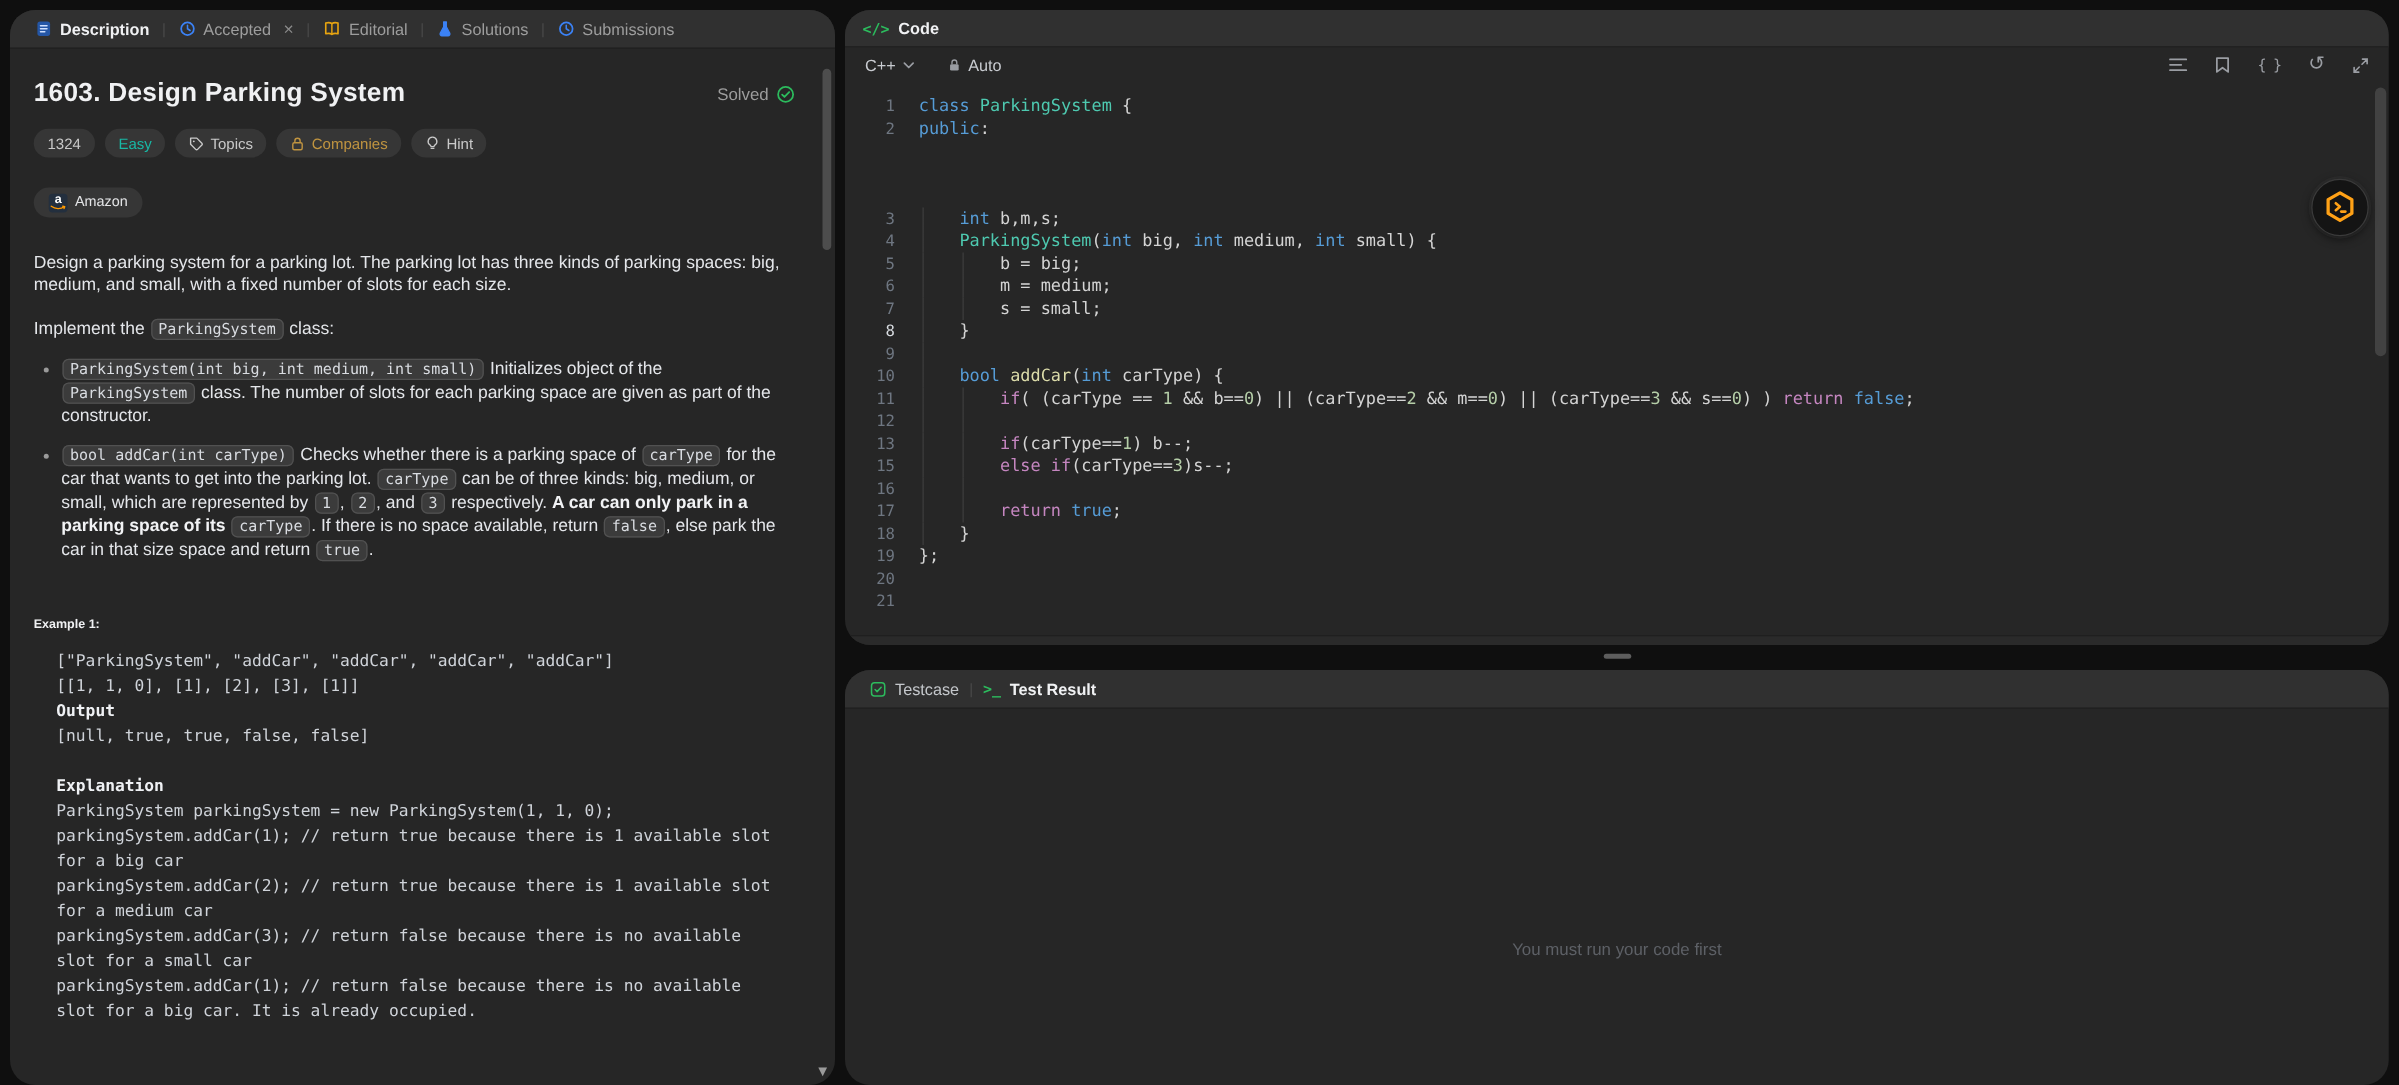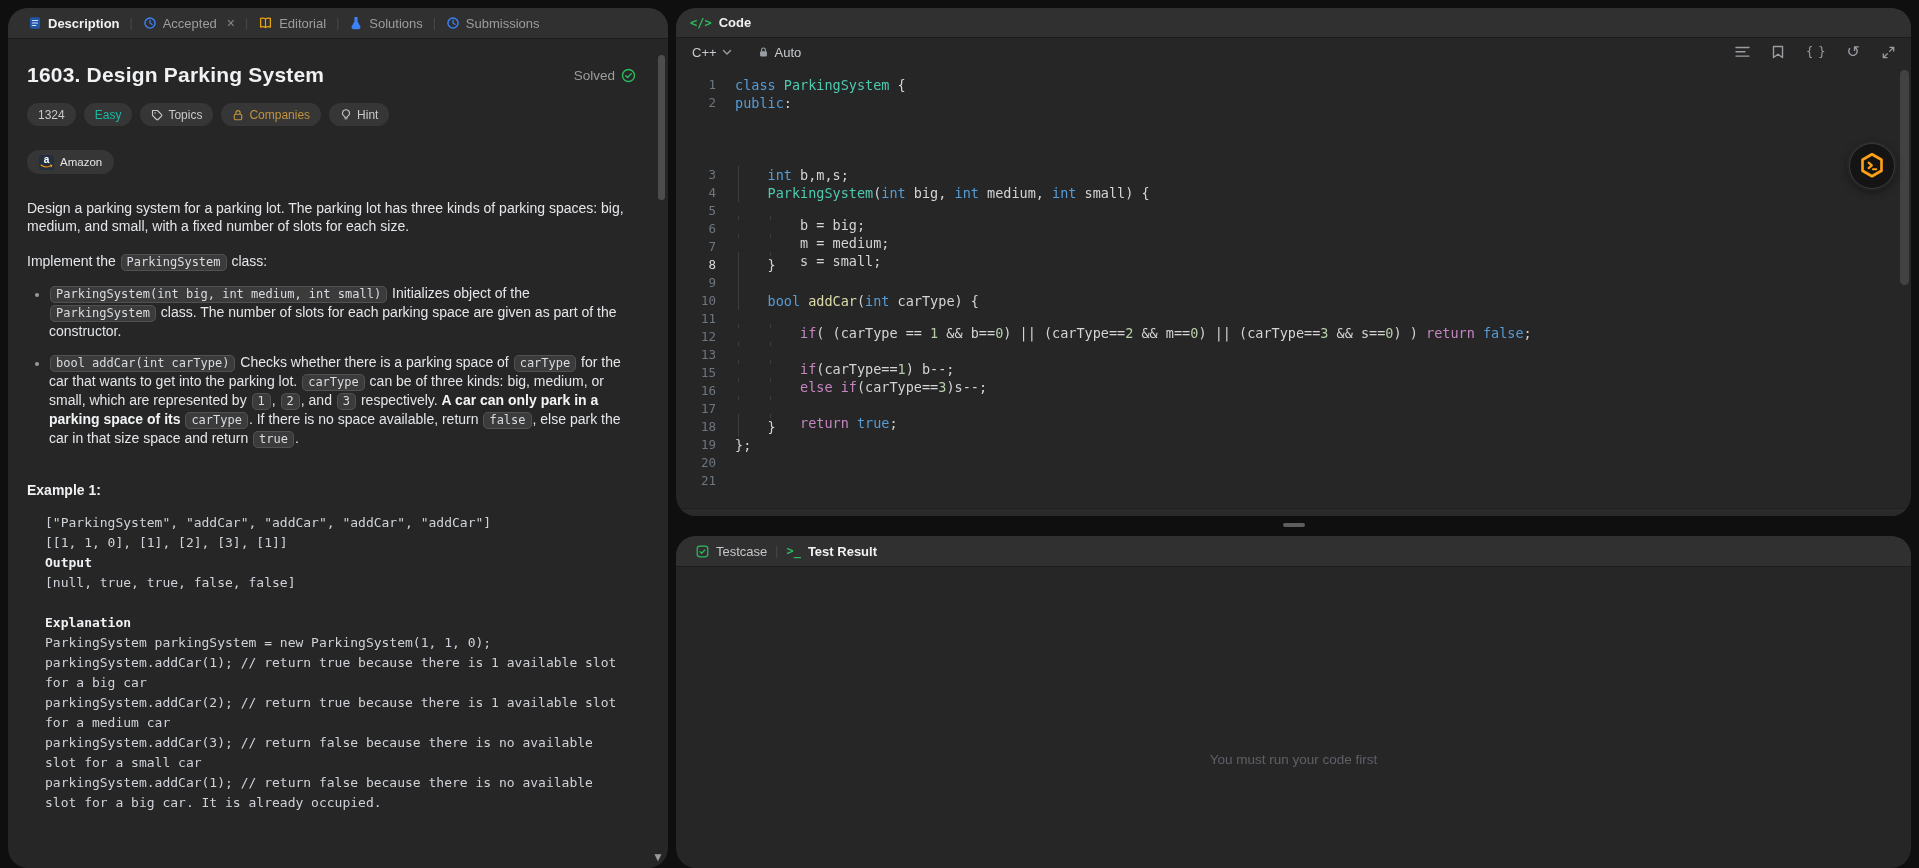--- a/index.html
+++ b/index.html
@@ -40,21 +40,21 @@
   .desc p{margin:0;}
   .p1{margin-top:25px !important;}
   .p2{margin-top:17px !important;}
   .seg-t{font-weight:400;}
   .seg-b{font-weight:700;color:#f2f3f5;}
   .chip{font-family:"DejaVu Sans Mono",monospace;font-size:12px;color:#d9dce1;background:#3b3b3b;border:1px solid #515151;border-radius:5px;padding:0px 5px 1px;margin:0 1px;white-space:nowrap;}
   ul.bullets{margin:13px 0 0;padding-left:22px;}
   ul.bullets li{margin-bottom:13px;color:#e4e6ea;}
   ul.bullets li::marker{color:#9a9a9a;font-size:12px;}
 
-  .example-heading{margin-top:34px;font-size:14px;font-weight:700;color:#f0f1f3;}
+  .example-heading{margin-top:45px;font-size:10px;font-weight:700;color:#f0f1f3;}
   .example-block{margin-top:15px;padding-left:18px;width:585px;font-family:"DejaVu Sans Mono",monospace;font-size:13px;line-height:20px;color:#cfd3d9;}
   .ex-label{font-weight:700;color:#eff1f4;}
   .ex-lines{white-space:pre-wrap;word-break:break-word;}
   .ex-gap{height:20px;}
 
   .lp-scroll-thumb{position:absolute;right:3px;top:47px;width:7px;height:145px;border-radius:4px;background:#4d4d4d;}
   .lp-scroll-down{position:absolute;right:4px;bottom:4px;color:#9a9a9a;font-size:12px;cursor:pointer;}
 
   
   #code-panel{left:676px;top:8px;width:1235px;height:508px;}
@@ -68,21 +68,21 @@
   .tool{cursor:pointer;display:flex;align-items:center;font-size:13px;}
   .tool.mono{font-family:"DejaVu Sans Mono",monospace;font-size:12px;letter-spacing:-1px;}
   .tool.glyph{font-size:16px;line-height:1;}
 
   .editor{position:relative;height:432px;overflow:hidden;padding-top:10px;font-family:"DejaVu Sans Mono",monospace;font-size:13.5px;line-height:18px;}
   .code-row{display:flex;height:18px;}
   .ln{width:40px;text-align:right;color:#6e7681;flex:none;user-select:none;font-size:12.5px;}
   .code-row.cur .ln{color:#d7dbe0;}
   .ct{margin-left:19px;flex:1;white-space:pre;color:#d4d4d4;}
   .g1 .ct{background-image:linear-gradient(#3c3c3c,#3c3c3c);background-size:1px 100%;background-repeat:no-repeat;background-position:3px 0;}
-  .g2 .ct{background-image:linear-gradient(#3c3c3c,#3c3c3c),linear-gradient(#3c3c3c,#3c3c3c);background-size:1px 100%,1px 100%;background-repeat:no-repeat,no-repeat;background-position:3px 0,35px 0;margin-top:14px;}
+  .g2 .ct{background-image:linear-gradient(#3c3c3c,#3c3c3c),linear-gradient(#3c3c3c,#3c3c3c);background-size:1px 100%,1px 100%;background-repeat:no-repeat,no-repeat;background-position:3px 0,35px 0;}
   .tk-kw{color:#569cd6;}
   .tk-ty{color:#4ec9b0;}
   .tk-ctl{color:#c586c0;}
   .tk-num{color:#b5cea8;}
   .tk-fn{color:#dcdcaa;}
   .tk-pl{color:#d4d4d4;}
   .code-gap{width:100%;}
   .ed-scroll-thumb{position:absolute;right:2px;top:4px;width:9px;height:215px;border-radius:5px;background:#424242;}
 
   .cp-status{height:27px;border-top:1px solid #1f1f1f;display:flex;align-items:center;justify-content:space-between;padding:0 18px;color:#8b9097;font-size:12.5px;background:#2a2a2a;}

